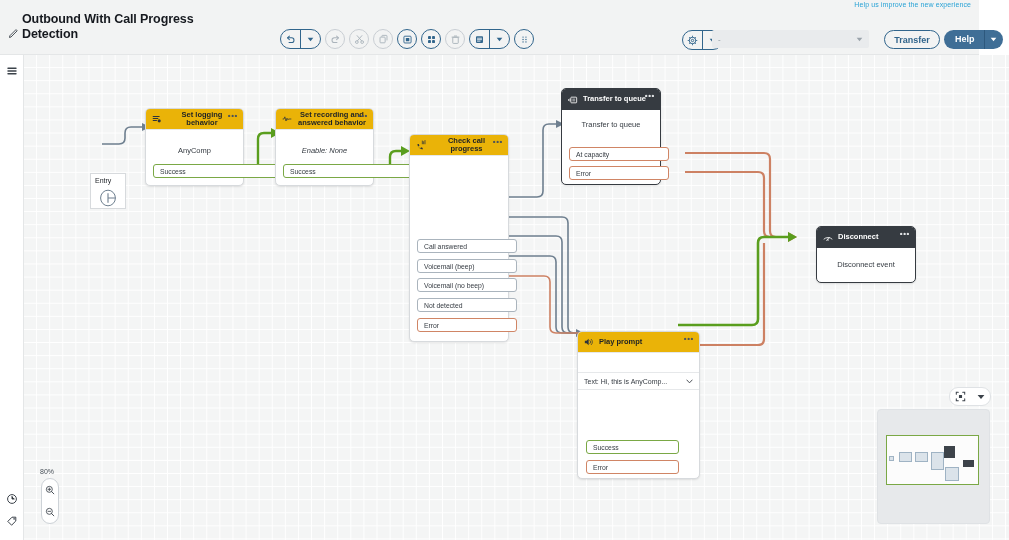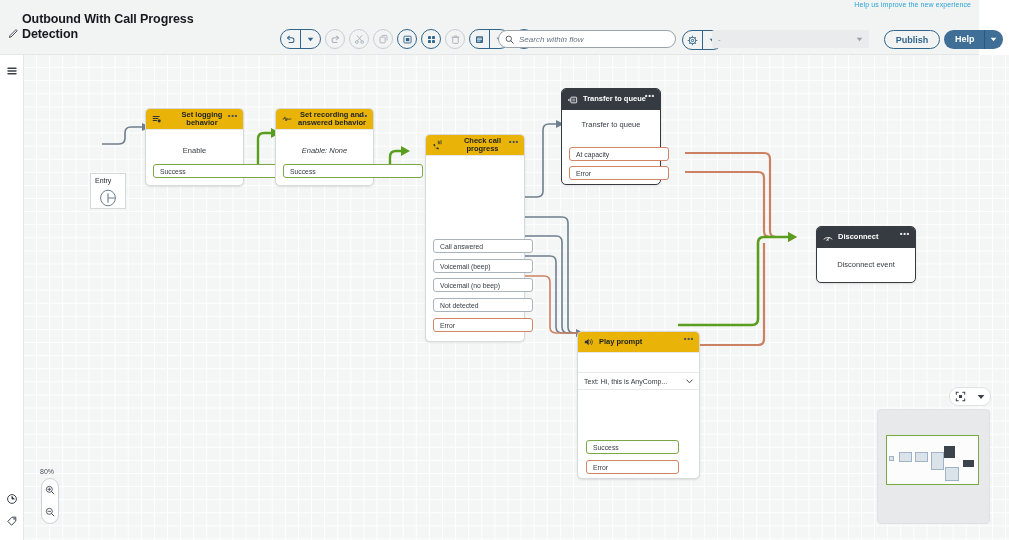--- a/index.html
+++ b/index.html
@@ -195,29 +195,20 @@
               <circle cx="7.6" cy="3.4" r="0.75" fill="#31658c"></circle>
               <circle cx="4.4" cy="6" r="0.75" fill="#31658c"></circle>
               <circle cx="7.6" cy="6" r="0.75" fill="#31658c"></circle>
               <circle cx="4.4" cy="8.6" r="0.75" fill="#31658c"></circle>
               <circle cx="7.6" cy="8.6" r="0.75" fill="#31658c"></circle>
             </svg>
         </span>
       </div>
     </div>
 
-    <div class="searchbox">
-      <span>
-        <svg width="9" height="9" viewBox="0 0 10 10">
-            <circle cx="4.2" cy="4.2" r="3" fill="none" stroke="#4a525a" stroke-width="1"></circle>
-            <path d="M6.4 6.4 L9.2 9.2" stroke="#4a525a" stroke-width="1.1" stroke-linecap="round"></path>
-          </svg>
-      </span>
-      <input value="" placeholder="Search within flow" style="">
-    </div>
 
     <div class="pill" style="position:absolute;left:682px;top:30px;">
       <div class="seg">
         <svg width="11" height="11" viewBox="0 0 12 12">
             <circle cx="6" cy="6" r="3.6" fill="none" stroke="#31658c" stroke-width="1"></circle>
             <circle cx="6" cy="6" r="1.3" fill="none" stroke="#31658c" stroke-width="1"></circle>
             <path d="M6 1.2 V2.4 M6 9.6 V10.8 M1.2 6 H2.4 M9.6 6 H10.8 M2.6 2.6 L3.5 3.5 M8.5 8.5 L9.4 9.4 M9.4 2.6 L8.5 3.5 M3.5 8.5 L2.6 9.4" stroke="#31658c" stroke-width="0.9" stroke-linecap="round"></path>
           </svg>
       </div>
       <div class="sep"></div>
@@ -231,21 +222,21 @@
     <div class="selbox">
       <span class="v">-</span>
       <span>
         <svg width="7" height="5" viewBox="0 0 8 6">
             <path d="M0.6 1 L4 5 L7.4 1 Z" fill="#9aa3ab"></path>
           </svg>
       </span>
     </div>
 
     <div class="publish">
-      <span>Publish</span>
+      <span>Transfer</span>
     </div>
 
     <div class="savegrp">
       <span class="lbl">Help</span>
       <span class="div"></span>
       <span class="car">
         <svg width="7" height="5" viewBox="0 0 8 6">
             <path d="M0.6 1 L4 5 L7.4 1 Z" fill="#ffffff"></path>
           </svg>
       </span>
@@ -325,42 +316,42 @@
         <span>
           <svg width="10" height="10" viewBox="0 0 12 12">
               <path d="M1.4 3 H8.6 M1.4 5.4 H7 M1.4 7.8 H5.4" stroke="#2e343b" stroke-width="1.2" stroke-linecap="round"></path>
               <circle cx="8.6" cy="8.2" r="1.9" fill="#2e343b"></circle>
             </svg>
         </span>
         <span class="t">Set logging behavior</span>
         <span class="dots">•••</span>
       </div>
       <div class="nbody">
-        <div class="ntext" style="margin-top:16px;">Enable</div>
+        <div class="ntext" style="margin-top:16px;">AnyComp</div>
       </div>
       <div class="port ok" style="position:absolute;left:7px;bottom:7px;width:140px;">Success</div>
     </div>
 
     <div class="node" style="left:251px;top:53px;width:99px;height:78px;">
       <div class="nhdr light">
         <span>
           <svg width="10" height="10" viewBox="0 0 12 12">
               <path d="M0.8 6 H2.4 L3.4 3.4 L4.8 8.4 L6 5 L7 7 L8.2 6 H11.2" fill="none" stroke="#2e343b" stroke-width="0.9" stroke-linejoin="round"></path>
             </svg>
         </span>
         <span class="t">Set recording and answered behavior</span>
         <span class="dots">•••</span>
       </div>
       <div class="nbody">
         <div class="ntext" style="margin-top:16px;font-style:italic;">Enable: None</div>
       </div>
       <div class="port ok" style="position:absolute;left:7px;bottom:7px;width:140px;">Success</div>
     </div>
 
-    <div class="node" style="left:401px;top:79px;width:100px;height:208px;">
+    <div class="node" style="left:385px;top:79px;width:100px;height:208px;">
       <div class="nhdr light">
         <span>
           <svg width="10" height="10" viewBox="0 0 12 12">
               <path d="M2.6 7.2 a3.2 3.2 0 0 0 2.6 2.6 l0.9-1.1 2.1 0.9 -0.4 1.7 a7.6 7.6 0 0 1-6.2-6.2 l1.7-0.4 0.9 2.1 z" fill="#2e343b"></path>
               <path d="M7.6 1.2 V4.6 M9.2 2 V4.6 M10.8 0.6 V4.6" stroke="#2e343b" stroke-width="0.9" stroke-linecap="round"></path>
             </svg>
         </span>
         <span class="t">Check call progress</span>
         <span class="dots">•••</span>
       </div>

